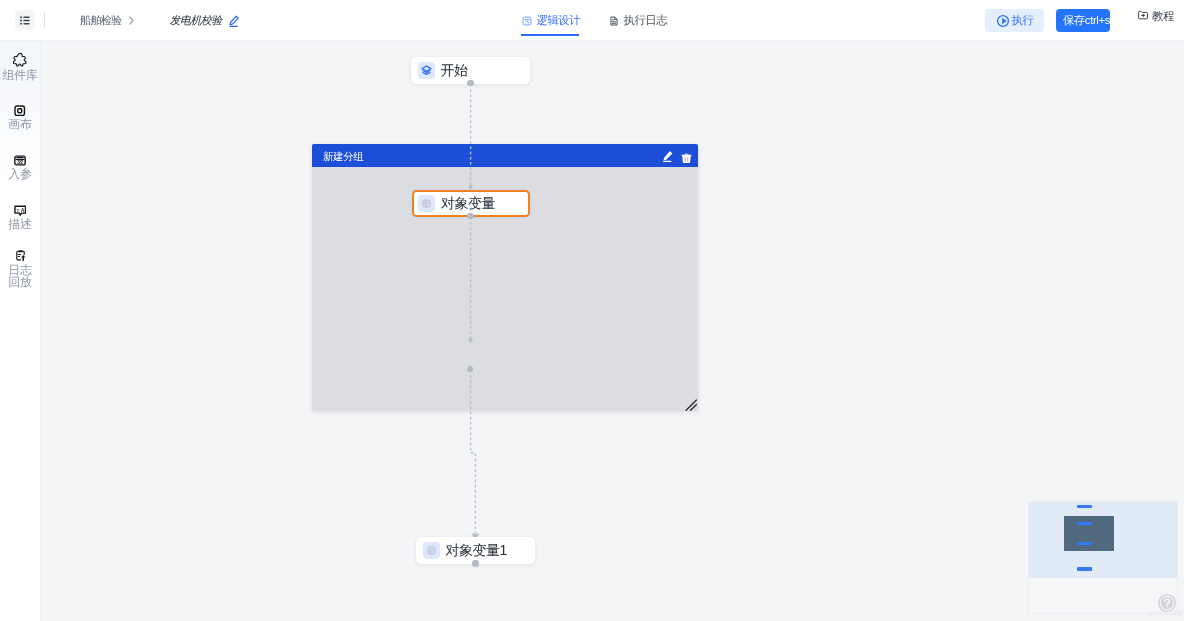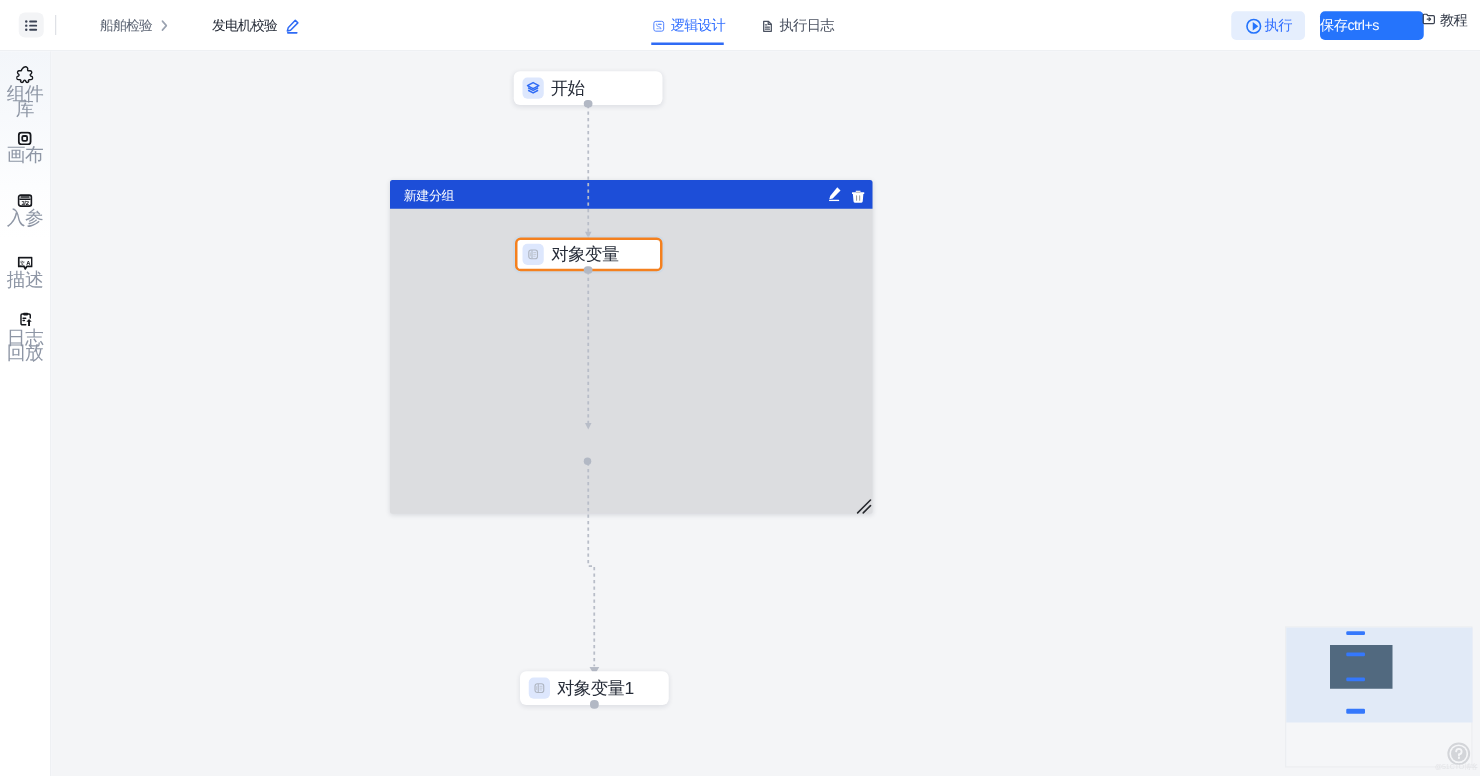--- a/index.html
+++ b/index.html
@@ -20,21 +20,21 @@
   }
   .menu-btn {
     position: absolute; left: 15px; top: 10px;
     width: 20px; height: 20px;
     background: #f3f4f6; border-radius: 5px;
   }
   .menu-btn svg { position: absolute; left: 5px; top: 6px; }
   .vdiv { position: absolute; left: 43.5px; top: 12px; width: 1px; height: 16px; background: #dfe1e6; }
   .crumbs { position: absolute; left: 52px; top: 0; height: 41px; display: flex; align-items: center; }
   .crumb { font-size: 11px; color: #5e6675; letter-spacing: -0.6px; margin-left: 28px; }
-  .crumb.cur { color: #262c38; }
+  .crumb.cur { color: #262c38; font-style: italic; }
   .crumb-sep { margin: 0 7.5px; display: flex; align-items: center; }
   .edit-pencil { margin-left: 5px; display: flex; align-items: center; margin-top: 1px; }
 
   .tabs { position: absolute; left: 521px; top: 0; height: 41px; display: flex; }
   .tab { height: 41px; display: flex; align-items: center; position: relative; padding: 0 1px; }
   .tab + .tab { margin-left: 27px; }
   .tab-ico { display: flex; align-items: center; margin-right: 4.5px; margin-top: 0px; }
   .tab-label { font-size: 11.4px; color: #4b5261; letter-spacing: -0.5px; }
   .tab.active .tab-label { color: #3370ff; }
   .tab.active::after {
@@ -42,23 +42,23 @@
     height: 2px; background: #2f6bf5;
   }
 
   .btn-run {
     position: absolute; left: 985px; top: 9px; height: 23px; width: 59px;
     border-radius: 4px; background: #e5eefd;
     display: flex; align-items: center; justify-content: center;
   }
   .btn-run .lbl { font-size: 11.4px; color: #3370ff; margin-left: 2px; letter-spacing: -0.5px; }
   .btn-save {
-    position: absolute; left: 1056px; top: 9px; height: 23px; width: 83px;
+    position: absolute; left: 1056px; top: 9px; height: 23px; width: 54px;
     border-radius: 4px; background: #2574fc;
-    display: flex; align-items: center; justify-content: flex-start;
+    display: flex; align-items: center; justify-content: flex-end;
   }
   .btn-save .lbl { font-size: 11.4px; color: #ffffff; letter-spacing: -0.4px; }
   .btn-tut {
     position: absolute; left: 1137px; top: 9px; height: 23px;
     display: flex; align-items: flex-start;
   }
   .btn-tut .lbl { font-size: 11.4px; color: #333a48; margin-left: 3px; letter-spacing: -0.5px; }
 
   
   .sidebar {
@@ -68,21 +68,21 @@
   .sidebar::before {
     content: ""; position: absolute; left: 0; top: 0; width: 40px; height: 150px;
     background: linear-gradient(180deg, #f3f6fa 0%, #f7f9fc 35%, #fcfdfe 72%, #ffffff 100%);
   }
   .side-item {
     position: absolute; left: 0; width: 40px;
     display: flex; flex-direction: column; align-items: center;
   }
   .side-ico { display: flex; align-items: center; justify-content: center; }
   .side-label {
-    font-size: 15px; color: #8e96a5; line-height: 11.7px; letter-spacing: -0.35px;
+    font-size: 12px; color: #8e96a5; line-height: 11.7px; letter-spacing: -0.35px;
     text-align: center; white-space: pre-line; margin-top: 3px;
   }
 
   
   .canvas {
     position: absolute; left: 41px; top: 41px; width: 1143px; height: 580px;
     background: #f4f5f7; overflow: hidden;
   }
   .edges { position: absolute; left: 0; top: 0; width: 1143px; height: 580px; pointer-events: none; z-index: 2; }
 

